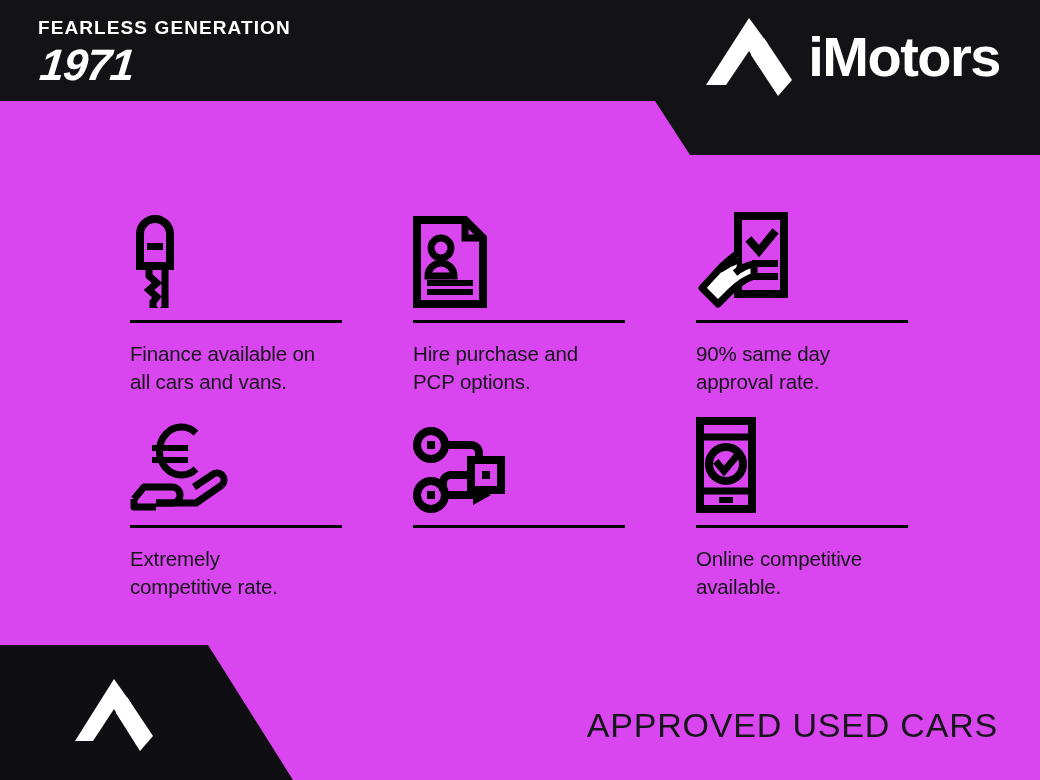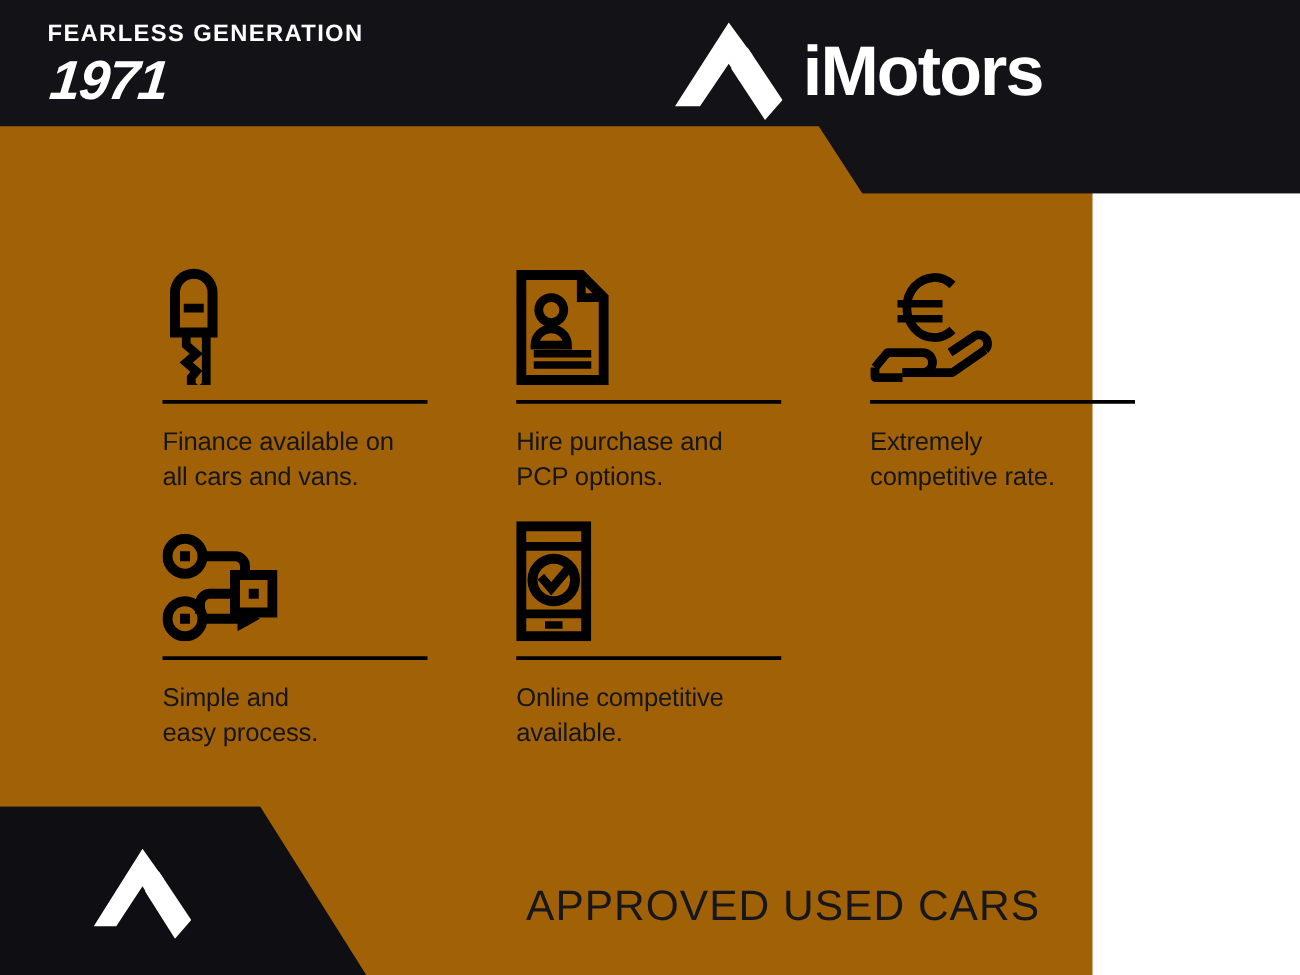--- a/index.html
+++ b/index.html
@@ -5,22 +5,22 @@
 <style>
   * { margin:0; padding:0; box-sizing:border-box; }
   html,body {
     width:1040px; height:780px;
     background:#ffffff;
     font-family:"Liberation Sans", sans-serif;
     overflow:hidden;
   }
   .page {
     position:relative;
-    width:874px; height:780px;
-    background:#a16207;
+    width:1040px; height:780px;
+    background:#d946ef;
   }
 
   
   .header {
     position:absolute; top:0; left:0;
     width:1040px; height:155px;
     background:#131317;
     -webkit-clip-path: polygon(0 0, 1040px 0, 1040px 155px, 690px 155px, 655px 101px, 0 101px);
     clip-path: polygon(0 0, 1040px 0, 1040px 155px, 690px 155px, 655px 101px, 0 101px);
     z-index:2;
@@ -160,20 +160,35 @@
           <rect x="14" y="64" width="46" height="6" fill="#000"></rect>
           <rect x="14" y="73" width="46" height="6" fill="#000"></rect>
           <rect x="14" y="82" width="46" height="0" fill="#000"></rect>
         </svg>
       </div>
       <div class="rule"></div>
       <div class="cell-text">Hire purchase and
 PCP options.</div>
     </div>
 
+    <div class="cell">
+      <div class="icon-wrap">
+        <svg width="92" height="96" viewBox="0 0 92 96">
+          <rect x="42" y="4" width="46" height="78" fill="none" stroke="#000" stroke-width="8"></rect>
+          <path d="M55 30 l8 9 14 -17" fill="none" stroke="#000" stroke-width="8" stroke-linecap="square"></path>
+          <rect x="56" y="48" width="26" height="7" fill="#000"></rect>
+          <rect x="56" y="61" width="26" height="7" fill="#000"></rect>
+          <path d="M44 40 C34 46 24 56 17 64 L6 76 l16 16 12 -12 c8 -8 18 -14 24 -16 l0 -12 c-6 1 -14 5 -19 9" fill="#fff" stroke="#000" stroke-width="7" stroke-linejoin="round"></path>
+          <path d="M24 58 c6 -4 14 -8 20 -10" fill="none" stroke="#000" stroke-width="6"></path>
+        </svg>
+      </div>
+      <div class="rule"></div>
+      <div class="cell-text">90% same day
+approval rate.</div>
+    </div>
 
     <div class="cell">
       <div class="icon-wrap">
         <svg width="98" height="92" viewBox="0 0 98 92">
           <path d="M66 12 a22 24 0 1 0 0 36" fill="none" stroke="#000" stroke-width="7"></path>
           <rect x="22" y="24" width="36" height="6" fill="#000"></rect>
           <rect x="22" y="36" width="36" height="6" fill="#000"></rect>
           <path d="M4 78 l10 -12 h28 a8 8 0 0 1 0 16 H26" fill="none" stroke="#000" stroke-width="7" stroke-linejoin="round"></path>
           <path d="M26 82 h40 l26 -18" fill="none" stroke="#000" stroke-width="7" stroke-linejoin="round"></path>
           <path d="M92 64 a7 7 0 0 0 -10 -10 L64 66" fill="none" stroke="#000" stroke-width="7" stroke-linejoin="round"></path>
@@ -194,22 +209,20 @@
           <rect x="14" y="64" width="8" height="8" fill="#000"></rect>
           <rect x="58" y="33" width="30" height="30" fill="none" stroke="#000" stroke-width="8"></rect>
           <rect x="69" y="44" width="8" height="8" fill="#000"></rect>
           <path d="M32 18 h26 a8 8 0 0 1 8 8 v7" fill="none" stroke="#000" stroke-width="8"></path>
           <path d="M58 48 H38 a8 8 0 0 0 -8 8 v8" fill="none" stroke="#000" stroke-width="8"></path>
           <path d="M32 68 h34" fill="none" stroke="#000" stroke-width="8"></path>
           <polygon points="60,58 78,68 60,78" fill="#000"></polygon>
         </svg>
       </div>
       <div class="rule"></div>
-      <div class="cell-text">Simple and
-easy process.</div>
     </div>
 
     <div class="cell">
       <div class="icon-wrap">
         <svg width="60" height="96" viewBox="0 0 60 96">
           <rect x="4" y="4" width="52" height="88" fill="none" stroke="#000" stroke-width="8"></rect>
           <line x1="4" y1="20" x2="56" y2="20" stroke="#000" stroke-width="7"></line>
           <line x1="4" y1="74" x2="56" y2="74" stroke="#000" stroke-width="7"></line>
           <rect x="23" y="80" width="14" height="6" fill="#000"></rect>
           <circle cx="30" cy="47" r="17" fill="none" stroke="#000" stroke-width="8"></circle>

